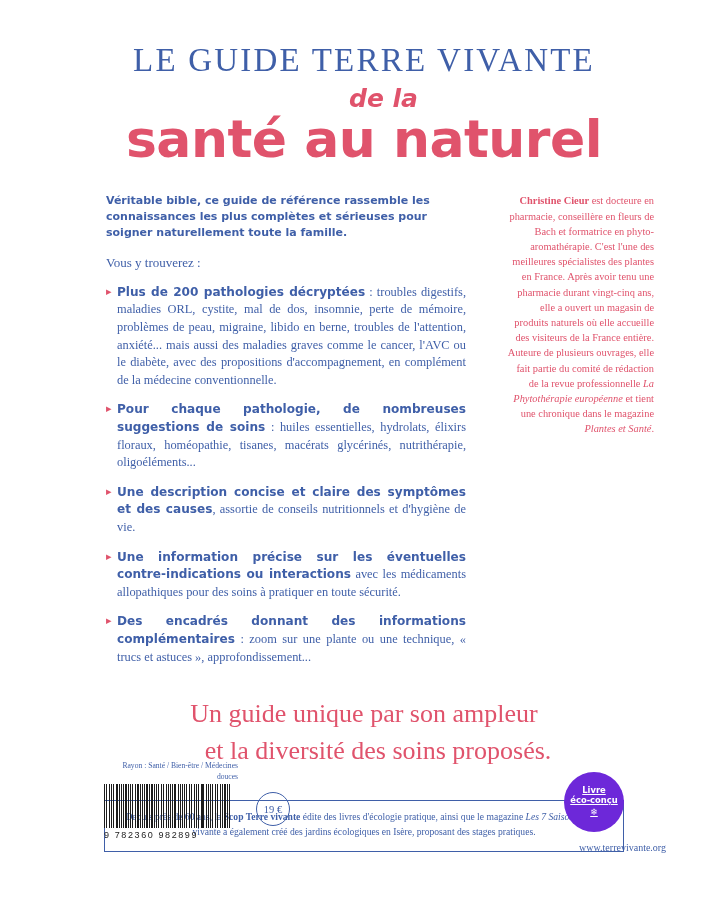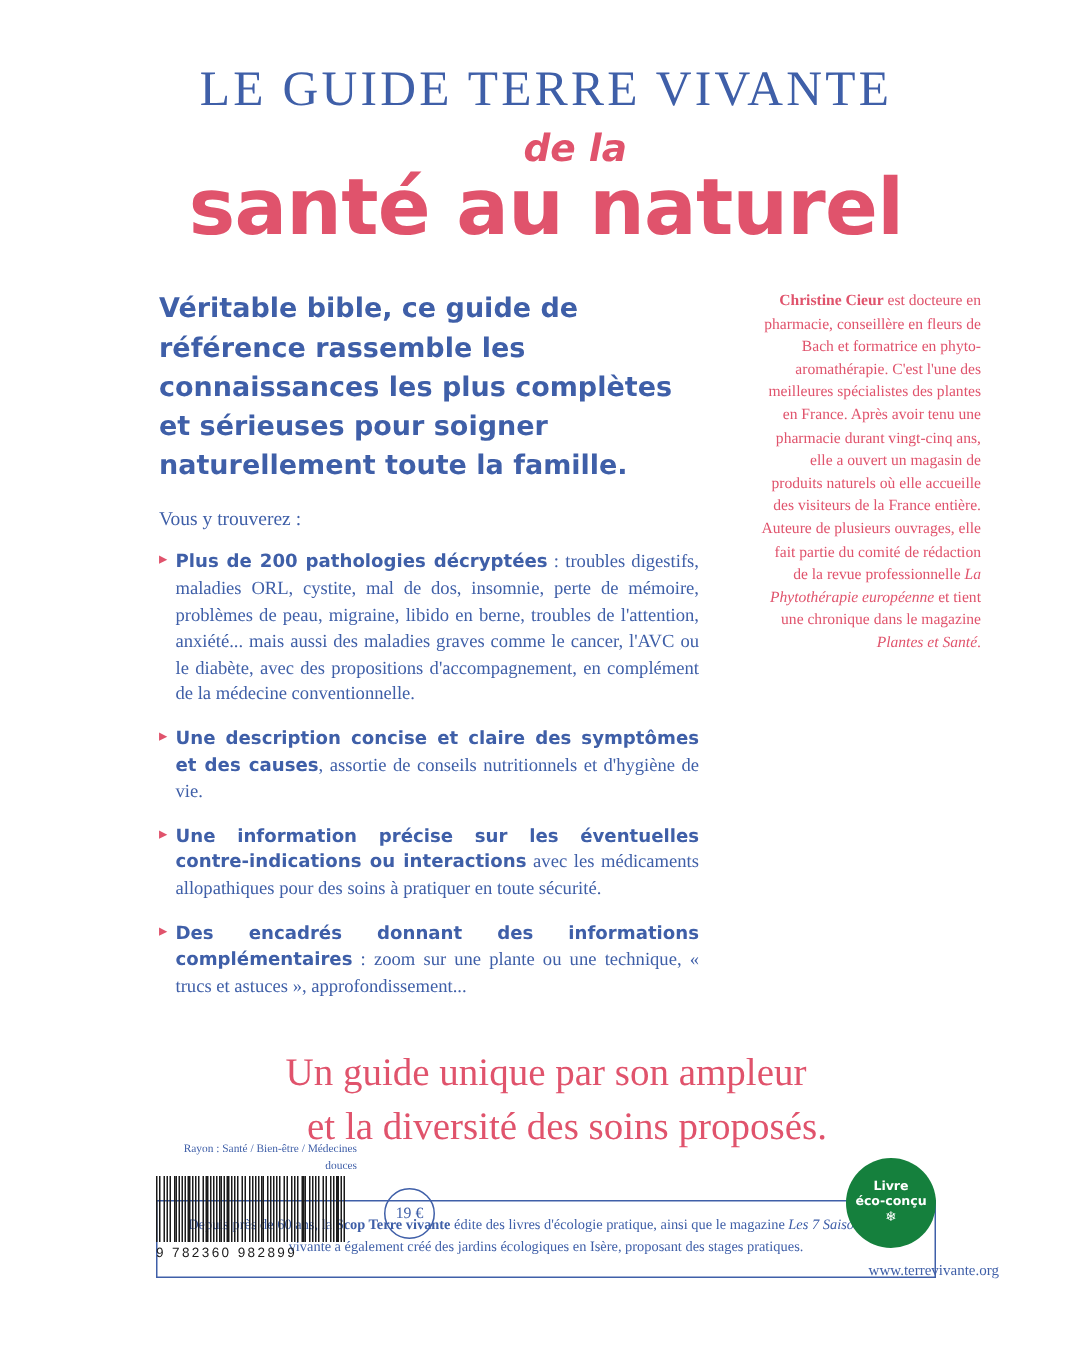--- a/index.html
+++ b/index.html
@@ -59,21 +59,21 @@
     width: 360px;
     color: #3f5fa8;
     font-family: "Liberation Serif", serif;
     font-size: 12.4px;
     line-height: 1.42;
     text-align: justify;
   }
   .lead {
     font-family: "DejaVu Sans", sans-serif;
     font-weight: bold;
-    font-size: 18px;
+    font-size: 11px;
     line-height: 1.45;
     color: #3f5fa8;
     margin-bottom: 13px;
     text-align: left;
   }
   .vous {
     font-family: "Liberation Serif", serif;
     font-size: 13px;
     margin-bottom: 11px;
     color: #3f5fa8;
@@ -175,29 +175,30 @@
     color: #3f5fa8;
     font-family: "Liberation Serif", serif;
     font-size: 10.5px;
     display: flex; align-items: center; justify-content: center;
   }
   .eco {
     position: absolute;
     right: 104px; top: 14px;
     width: 60px; height: 60px;
     border-radius: 50%;
-    background: #15803d;
+    background: #6d28d9;
     color: #ffffff;
     font-family: "DejaVu Sans", sans-serif;
     font-size: 8.4px;
     font-weight: bold;
     line-height: 1.15;
     display: flex; flex-direction: column;
     align-items: center; justify-content: center;
     text-align: center;
+    text-decoration: underline;
   }
   .eco .leaf { font-size: 9px; margin-top: 2px; font-weight: normal; }
   .eco-url {
     position: absolute;
     right: 62px; top: 84px;
     color: #3f5fa8;
     font-family: "Liberation Serif", serif;
     font-size: 10px;
   }
 </style>
@@ -213,20 +214,23 @@
   </div>
 
   <div class="content">
 
     <div class="main-col">
       <div class="lead">Véritable bible, ce guide de référence rassemble les connaissances les plus complètes et sérieuses pour soigner naturellement toute la famille.</div>
       <div class="vous">Vous y trouverez :</div>
 
       <div class="bullet">
         <b>Plus de 200 pathologies décryptées</b><span> : troubles digestifs, maladies ORL, cystite, mal de dos, insomnie, perte de mémoire, problèmes de peau, migraine, libido en berne, troubles de l'attention, anxiété... mais aussi des maladies graves comme le cancer, l'AVC ou le diabète, avec des propositions d'accompagnement, en complément de la médecine conventionnelle.</span>
+      </div>
+      <div class="bullet">
+        <b>Pour chaque pathologie, de nombreuses suggestions de soins</b><span> : huiles essentielles, hydrolats, élixirs floraux, homéopathie, tisanes, macérats glycérinés, nutrithérapie, oligoéléments...</span>
       </div>
       <div class="bullet">
         <b>Une description concise et claire des symptômes et des causes</b><span>, assortie de conseils nutritionnels et d'hygiène de vie.</span>
       </div>
       <div class="bullet">
         <b>Une information précise sur les éventuelles contre-indications ou interactions</b><span> avec les médicaments allopathiques pour des soins à pratiquer en toute sécurité.</span>
       </div>
       <div class="bullet">
         <b>Des encadrés donnant des informations complémentaires</b><span> : zoom sur une plante ou une technique, « trucs et astuces », approfondissement...</span>
       </div>

